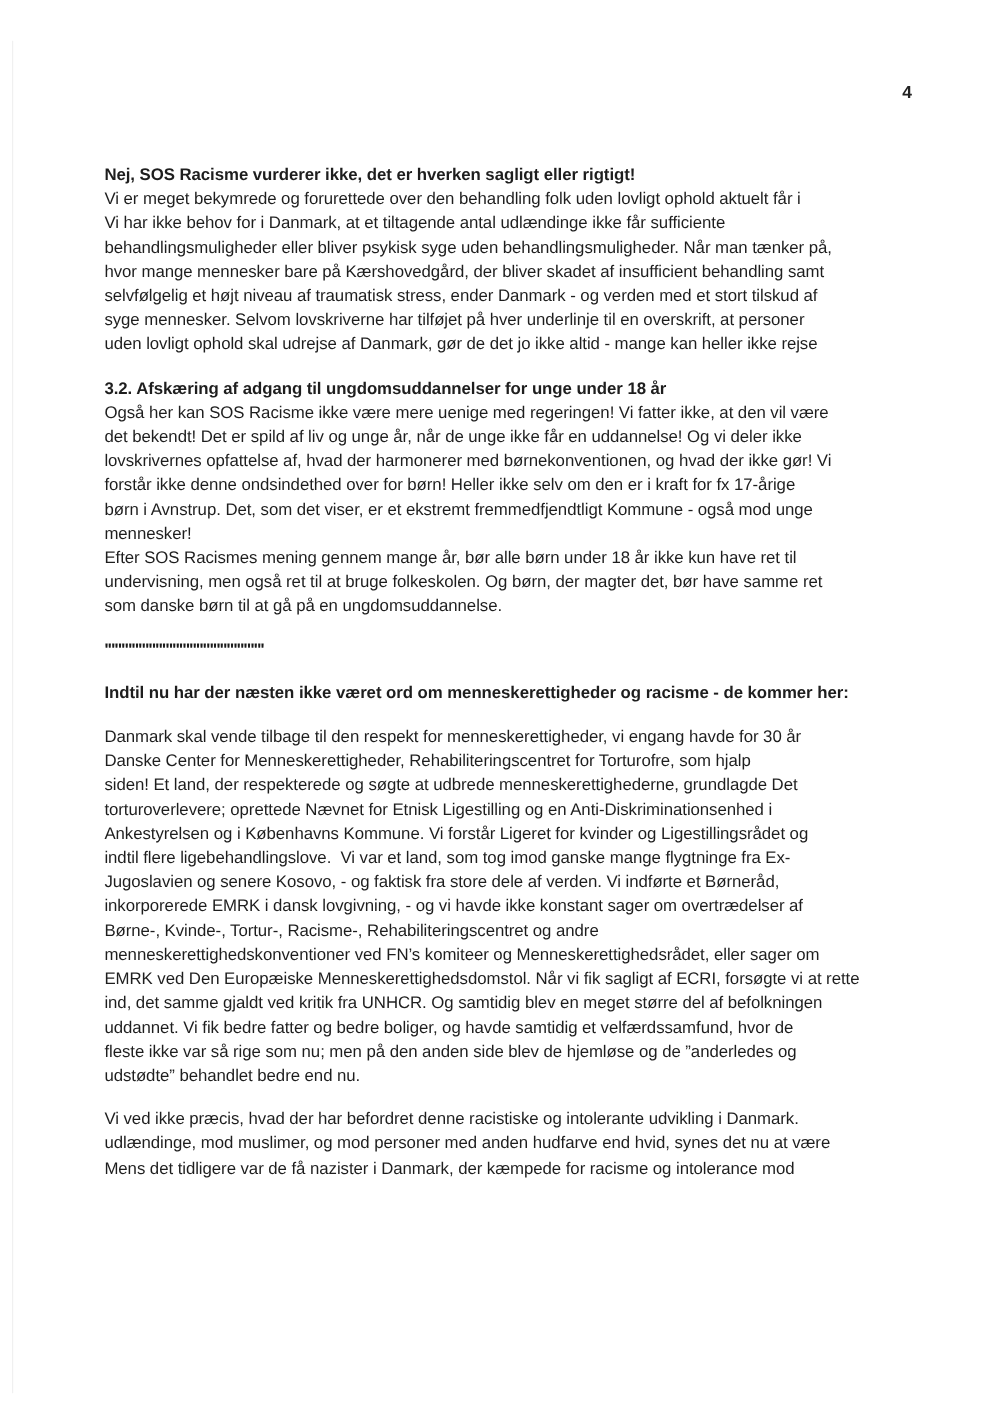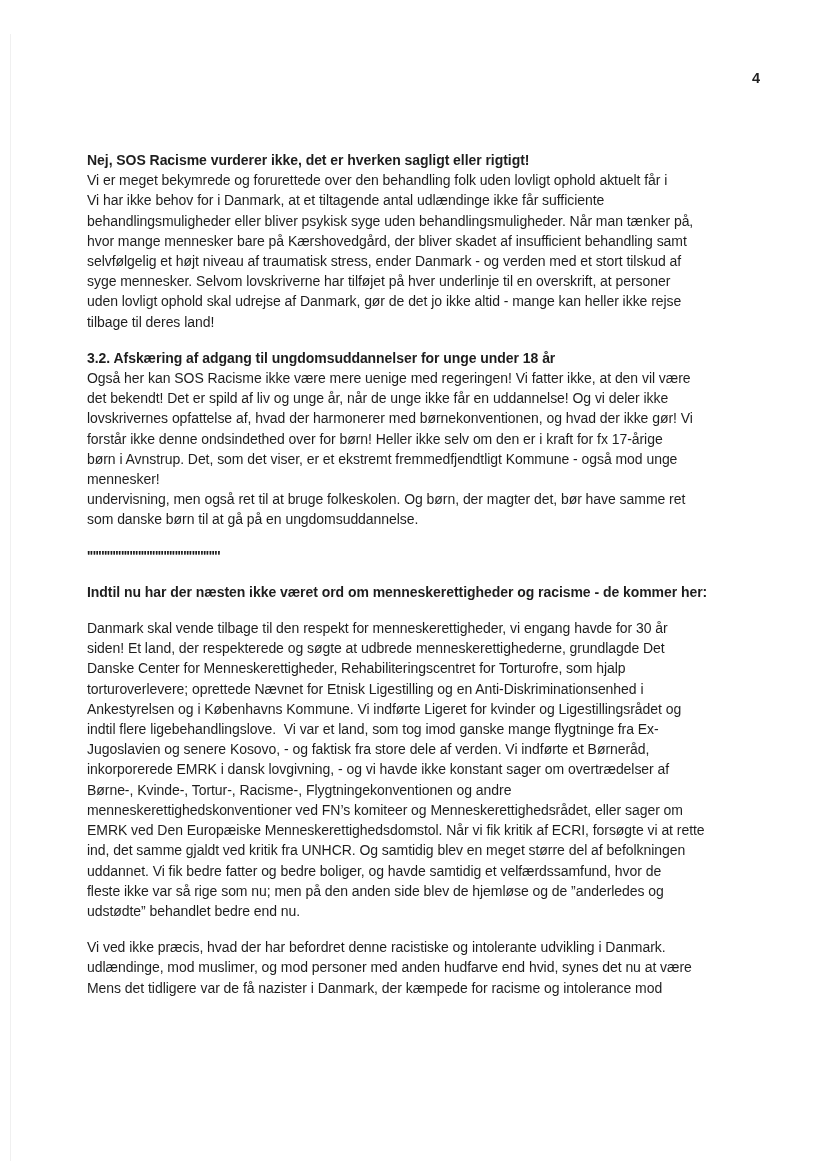--- a/index.html
+++ b/index.html
@@ -30,21 +30,20 @@
     right: 66px;
     font-size: 14.5px;
     font-weight: 700;
     color: #222222;
   }
   .doc {
     position: absolute;
     left: 87px;
     top: 135px;
     width: 672px;
-    margin-top: 15px;
   }
   .line {
     font-size: 14px;
     line-height: 20.2px;
     white-space: pre;
     letter-spacing: -0.05px;
   }
   .heading .line {
     font-weight: 700;
   }
@@ -71,55 +70,55 @@
         <div class="line">Nej, SOS Racisme vurderer ikke, det er hverken sagligt eller rigtigt!</div>
       </div>
       <div class="block paragraph">
         <div class="line">Vi er meget bekymrede og forurettede over den behandling folk uden lovligt ophold aktuelt får i</div>
         <div class="line">Vi har ikke behov for i Danmark, at et tiltagende antal udlændinge ikke får sufficiente</div>
         <div class="line">behandlingsmuligheder eller bliver psykisk syge uden behandlingsmuligheder. Når man tænker på,</div>
         <div class="line">hvor mange mennesker bare på Kærshovedgård, der bliver skadet af insufficient behandling samt</div>
         <div class="line">selvfølgelig et højt niveau af traumatisk stress, ender Danmark - og verden med et stort tilskud af</div>
         <div class="line">syge mennesker. Selvom lovskriverne har tilføjet på hver underlinje til en overskrift, at personer</div>
         <div class="line">uden lovligt ophold skal udrejse af Danmark, gør de det jo ikke altid - mange kan heller ikke rejse</div>
-        <div class="line">tilbage til deres land!</div>
       </div>
       <div class="gap"></div>
       <div class="block heading">
         <div class="line">3.2. Afskæring af adgang til ungdomsuddannelser for unge under 18 år</div>
       </div>
       <div class="block paragraph">
         <div class="line">Også her kan SOS Racisme ikke være mere uenige med regeringen! Vi fatter ikke, at den vil være</div>
         <div class="line">det bekendt! Det er spild af liv og unge år, når de unge ikke får en uddannelse! Og vi deler ikke</div>
         <div class="line">lovskrivernes opfattelse af, hvad der harmonerer med børnekonventionen, og hvad der ikke gør! Vi</div>
         <div class="line">forstår ikke denne ondsindethed over for børn! Heller ikke selv om den er i kraft for fx 17-årige</div>
         <div class="line">børn i Avnstrup. Det, som det viser, er et ekstremt fremmedfjendtligt Kommune - også mod unge</div>
         <div class="line">mennesker!</div>
+        <div class="line">Efter SOS Racismes mening gennem mange år, bør alle børn under 18 år ikke kun have ret til</div>
         <div class="line">undervisning, men også ret til at bruge folkeskolen. Og børn, der magter det, bør have samme ret</div>
         <div class="line">som danske børn til at gå på en ungdomsuddannelse.</div>
       </div>
       <div class="gap"></div>
       <div class="separator">'''''''''''''''''''''''''''''''''''''''''''''''</div>
       <div class="gap"></div>
       <div class="block heading">
         <div class="line">Indtil nu har der næsten ikke været ord om menneskerettigheder og racisme - de kommer her:</div>
       </div>
       <div class="gap"></div>
       <div class="block paragraph">
         <div class="line">Danmark skal vende tilbage til den respekt for menneskerettigheder, vi engang havde for 30 år</div>
+        <div class="line">Danske Center for Menneskerettigheder, Rehabiliteringscentret for Torturofre, som hjalp</div>
         <div class="line">siden! Et land, der respekterede og søgte at udbrede menneskerettighederne, grundlagde Det</div>
-        <div class="line">Danske Center for Menneskerettigheder, Rehabiliteringscentret for Torturofre, som hjalp</div>
         <div class="line">torturoverlevere; oprettede Nævnet for Etnisk Ligestilling og en Anti-Diskriminationsenhed i</div>
-        <div class="line">Ankestyrelsen og i Københavns Kommune. Vi indførte Ligeret for kvinder og Ligestillingsrådet og</div>
+        <div class="line">Ankestyrelsen og i Københavns Kommune. Vi forstår Ligeret for kvinder og Ligestillingsrådet og</div>
         <div class="line">indtil flere ligebehandlingslove.  Vi var et land, som tog imod ganske mange flygtninge fra Ex-</div>
         <div class="line">Jugoslavien og senere Kosovo, - og faktisk fra store dele af verden. Vi indførte et Børneråd,</div>
         <div class="line">inkorporerede EMRK i dansk lovgivning, - og vi havde ikke konstant sager om overtrædelser af</div>
-        <div class="line">Børne-, Kvinde-, Tortur-, Racisme-, Flygtningekonventionen og andre</div>
+        <div class="line">Børne-, Kvinde-, Tortur-, Racisme-, Rehabiliteringscentret og andre</div>
         <div class="line">menneskerettighedskonventioner ved FN’s komiteer og Menneskerettighedsrådet, eller sager om</div>
-        <div class="line">EMRK ved Den Europæiske Menneskerettighedsdomstol. Når vi fik kritik af ECRI, forsøgte vi at rette</div>
+        <div class="line">EMRK ved Den Europæiske Menneskerettighedsdomstol. Når vi fik sagligt af ECRI, forsøgte vi at rette</div>
         <div class="line">ind, det samme gjaldt ved kritik fra UNHCR. Og samtidig blev en meget større del af befolkningen</div>
         <div class="line">uddannet. Vi fik bedre fatter og bedre boliger, og havde samtidig et velfærdssamfund, hvor de</div>
         <div class="line">fleste ikke var så rige som nu; men på den anden side blev de hjemløse og de ”anderledes og</div>
         <div class="line">udstødte” behandlet bedre end nu.</div>
       </div>
       <div class="gap"></div>
       <div class="block paragraph">
         <div class="line">Vi ved ikke præcis, hvad der har befordret denne racistiske og intolerante udvikling i Danmark.</div>
         <div class="line">udlændinge, mod muslimer, og mod personer med anden hudfarve end hvid, synes det nu at være</div>
         <div class="line">Mens det tidligere var de få nazister i Danmark, der kæmpede for racisme og intolerance mod</div>

